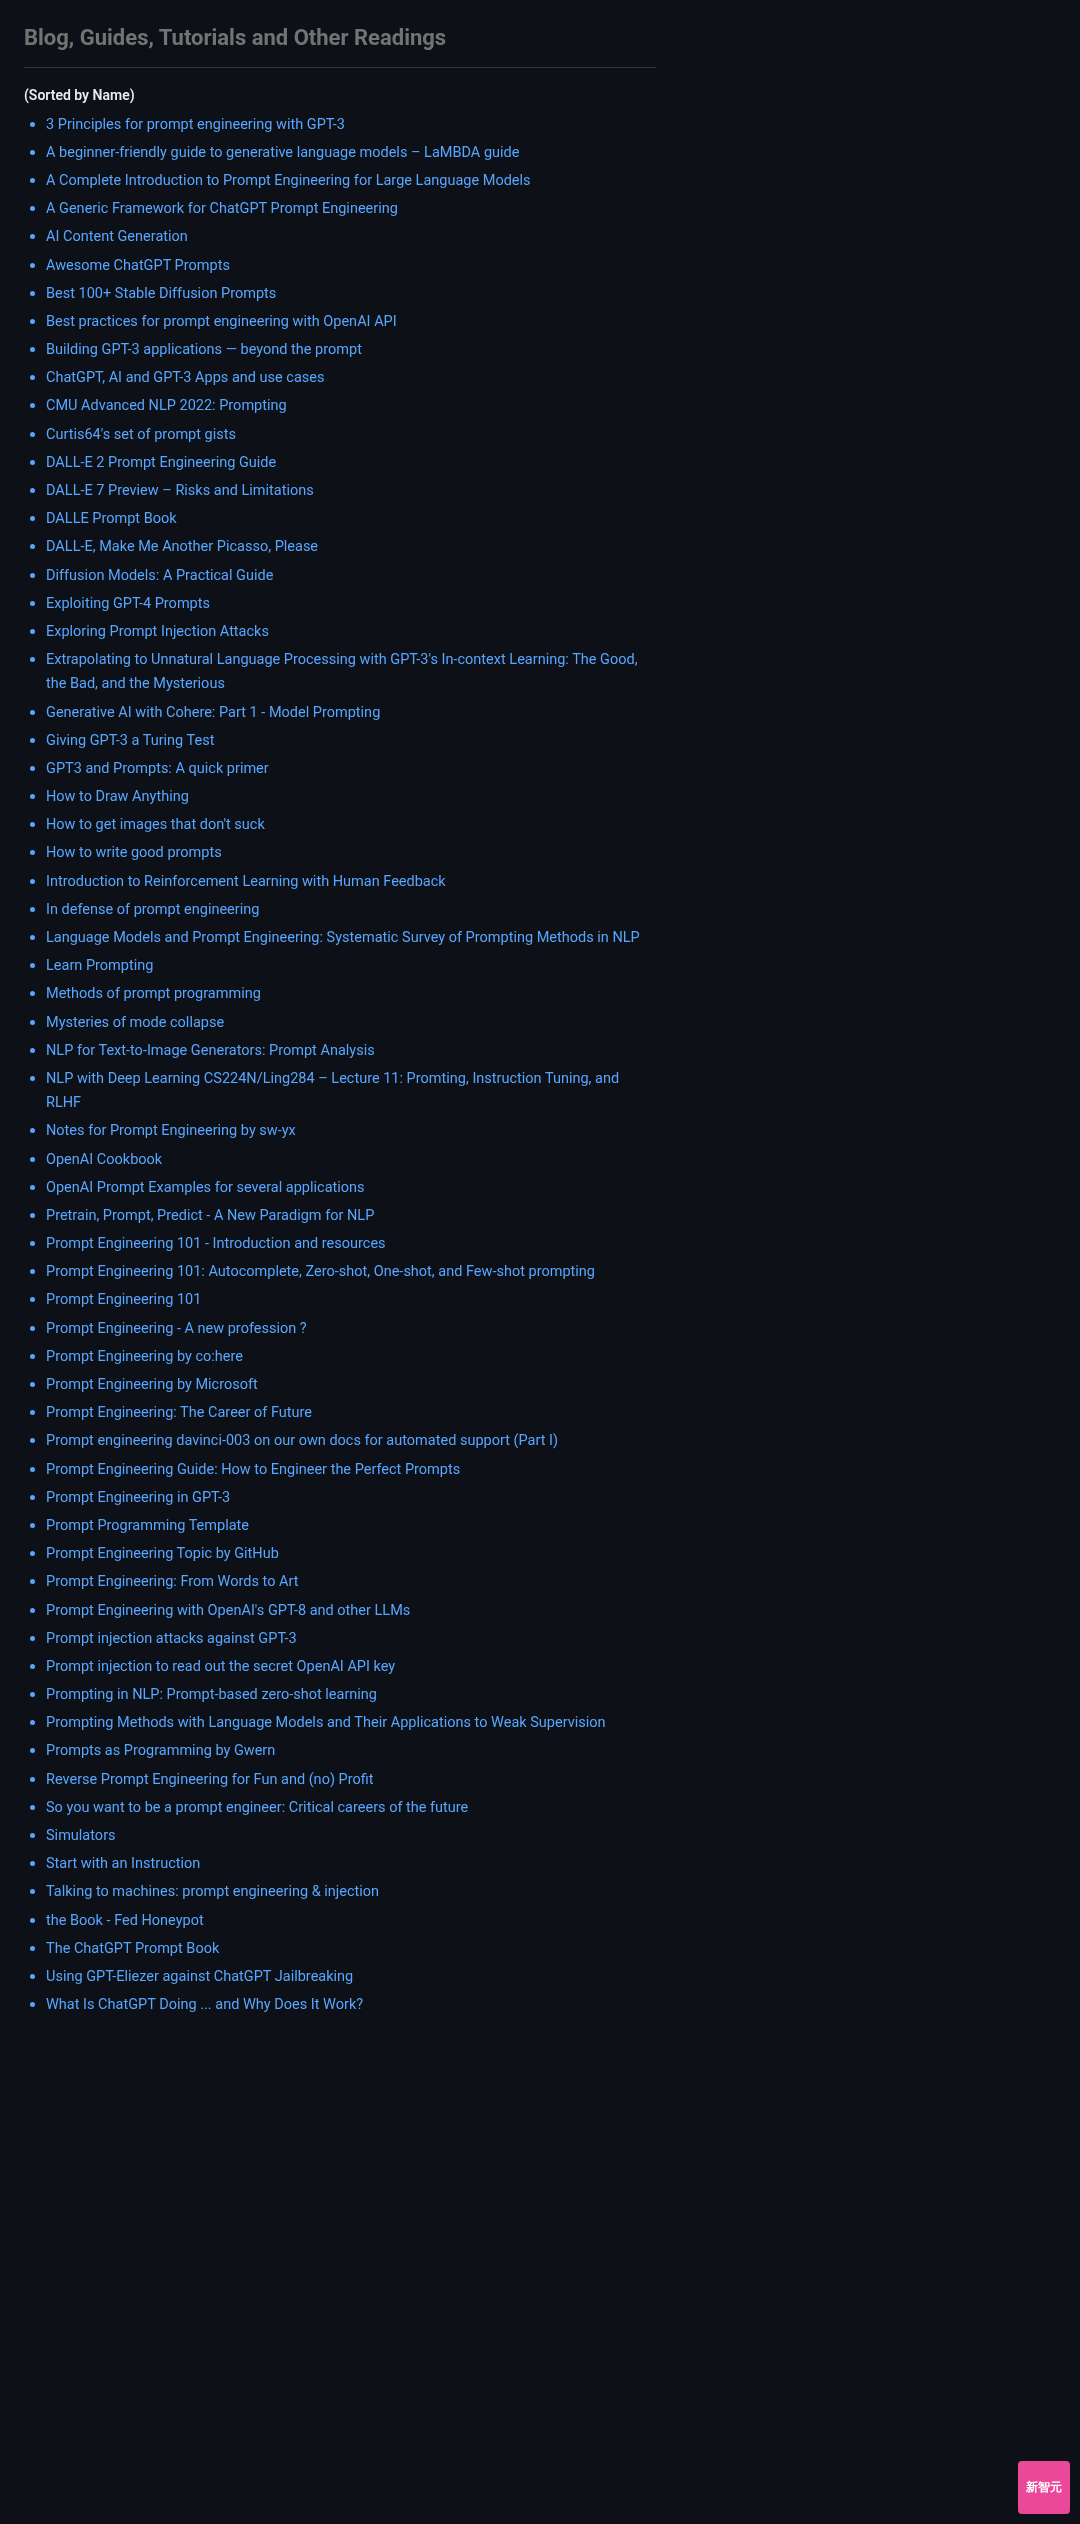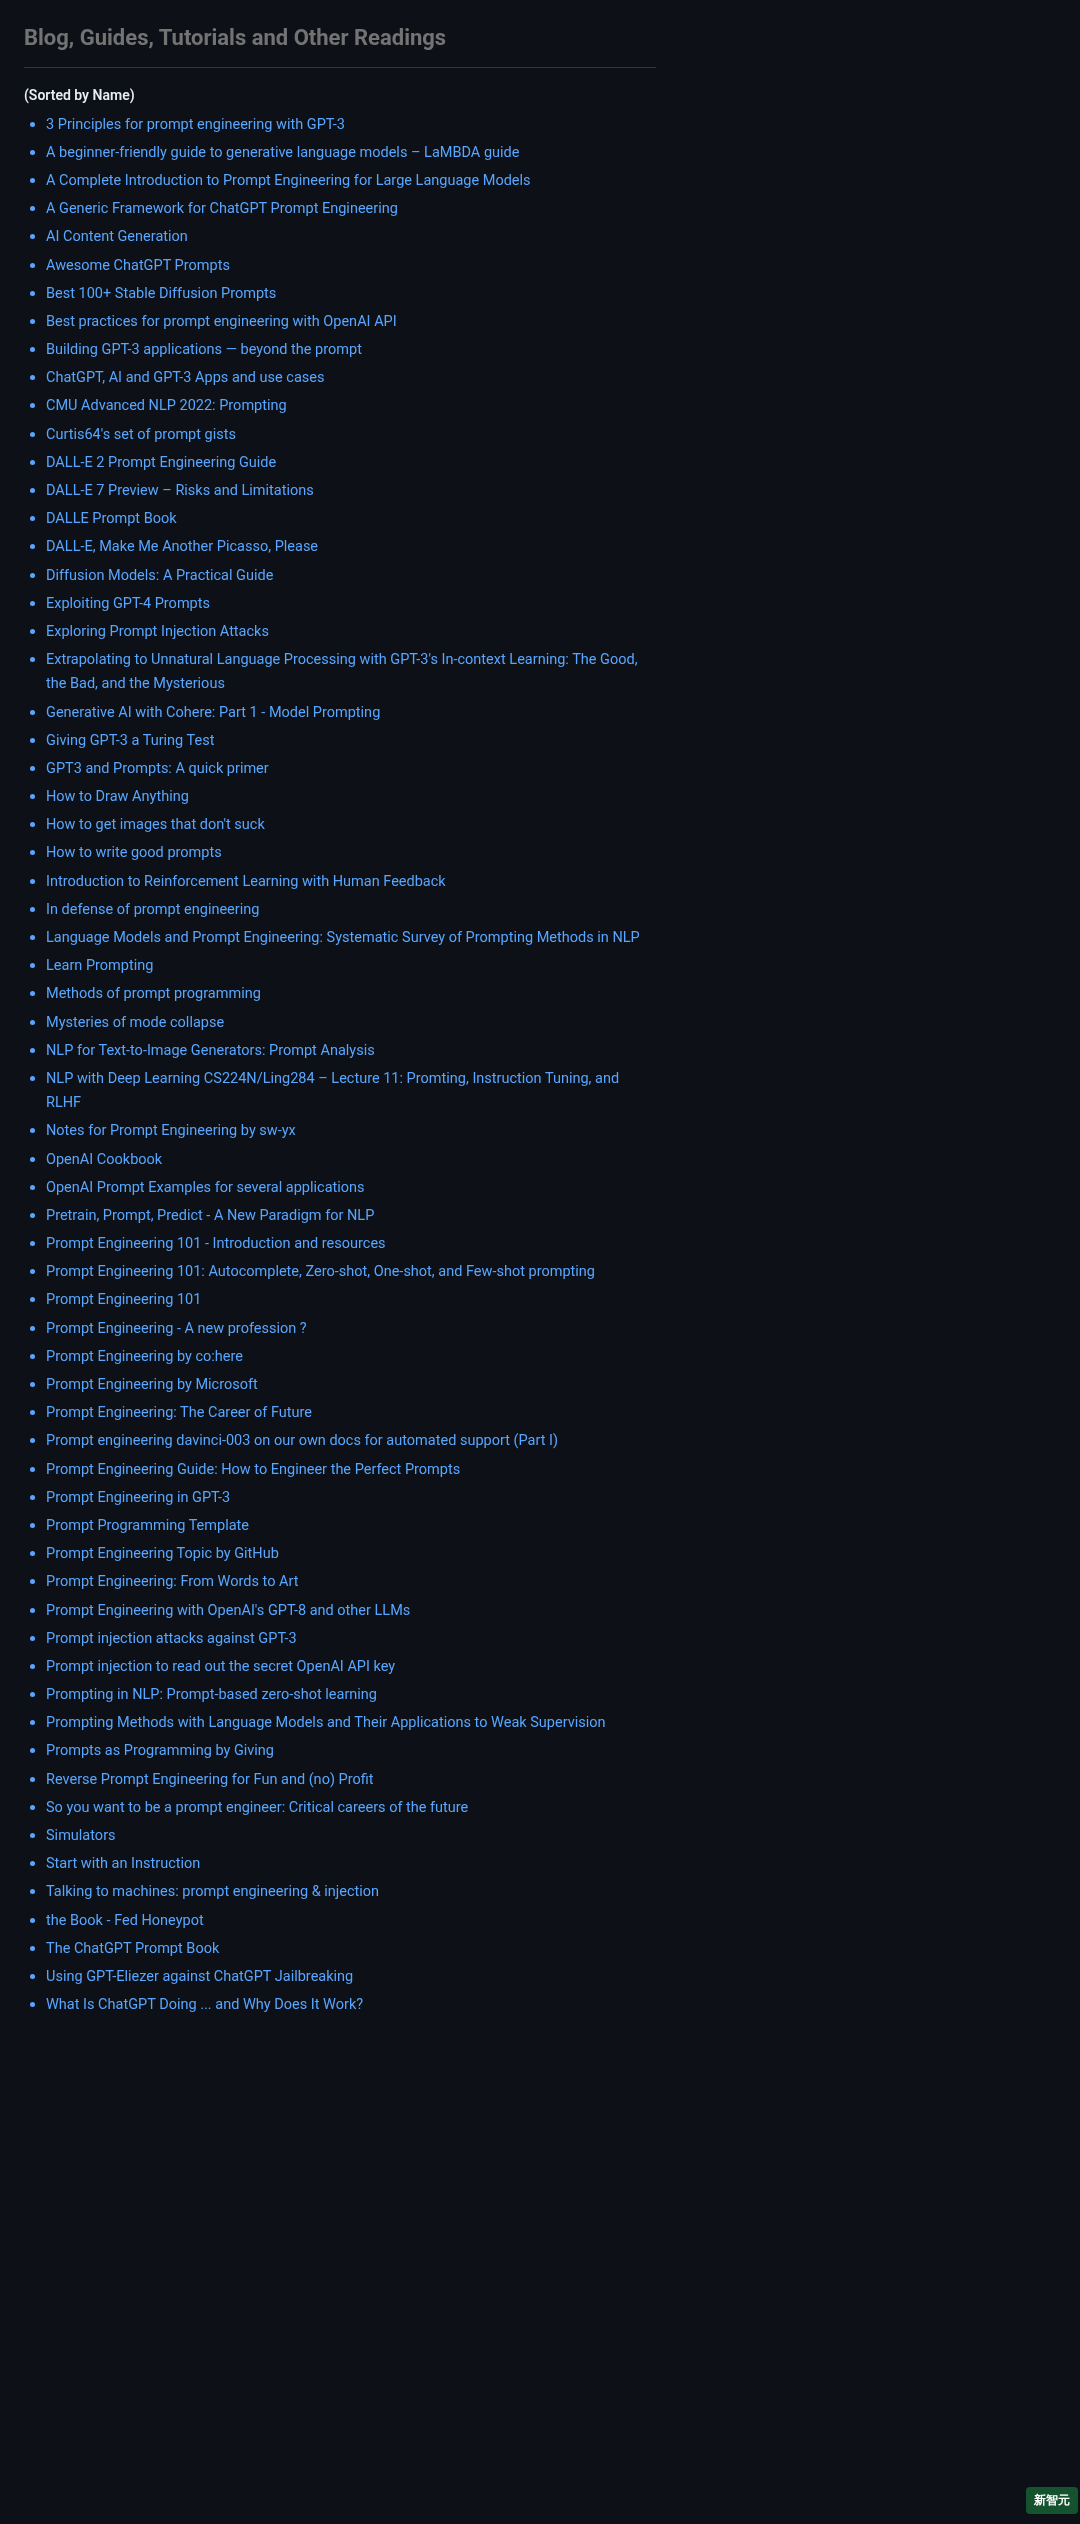--- a/index.html
+++ b/index.html
@@ -46,25 +46,25 @@
 
     ul.link-list li a {
       color: #58a6ff;
       text-decoration: none;
       font-size: 14.5px;
     }
 
     .watermark {
       position: fixed;
       bottom: 10px;
-      right: 2px;
-      background: #14532d;
+      right: 10px;
+      background: #ec4899;
       color: white;
       font-size: 12px;
-      padding: 4px 8px;
+      padding: 17px 8px;
       border-radius: 4px;
       font-weight: bold;
     }
   </style>
 </head>
 <body>
 
 <h1 class="page-title">Blog, Guides, Tutorials and Other Readings</h1>
 <span class="sort-label">(Sorted by Name)</span>
 
@@ -118,21 +118,21 @@
     <li><a href="#">Prompt Engineering Guide: How to Engineer the Perfect Prompts</a></li>
     <li><a href="#">Prompt Engineering in GPT-3</a></li>
     <li><a href="#">Prompt Programming Template</a></li>
     <li><a href="#">Prompt Engineering Topic by GitHub</a></li>
     <li><a href="#">Prompt Engineering: From Words to Art</a></li>
     <li><a href="#">Prompt Engineering with OpenAI's GPT-8 and other LLMs</a></li>
     <li><a href="#">Prompt injection attacks against GPT-3</a></li>
     <li><a href="#">Prompt injection to read out the secret OpenAI API key</a></li>
     <li><a href="#">Prompting in NLP: Prompt-based zero-shot learning</a></li>
     <li><a href="#">Prompting Methods with Language Models and Their Applications to Weak Supervision</a></li>
-    <li><a href="#">Prompts as Programming by Giving</a></li>
+    <li><a href="#">Prompts as Programming by Gwern</a></li>
     <li><a href="#">Reverse Prompt Engineering for Fun and (no) Profit</a></li>
     <li><a href="#">So you want to be a prompt engineer: Critical careers of the future</a></li>
     <li><a href="#">Simulators</a></li>
     <li><a href="#">Start with an Instruction</a></li>
     <li><a href="#">Talking to machines: prompt engineering &amp; injection</a></li>
     <li><a href="#">the Book - Fed Honeypot</a></li>
     <li><a href="#">The ChatGPT Prompt Book</a></li>
     <li><a href="#">Using GPT-Eliezer against ChatGPT Jailbreaking</a></li>
     <li><a href="#">What Is ChatGPT Doing ... and Why Does It Work?</a></li>
   </ul>

